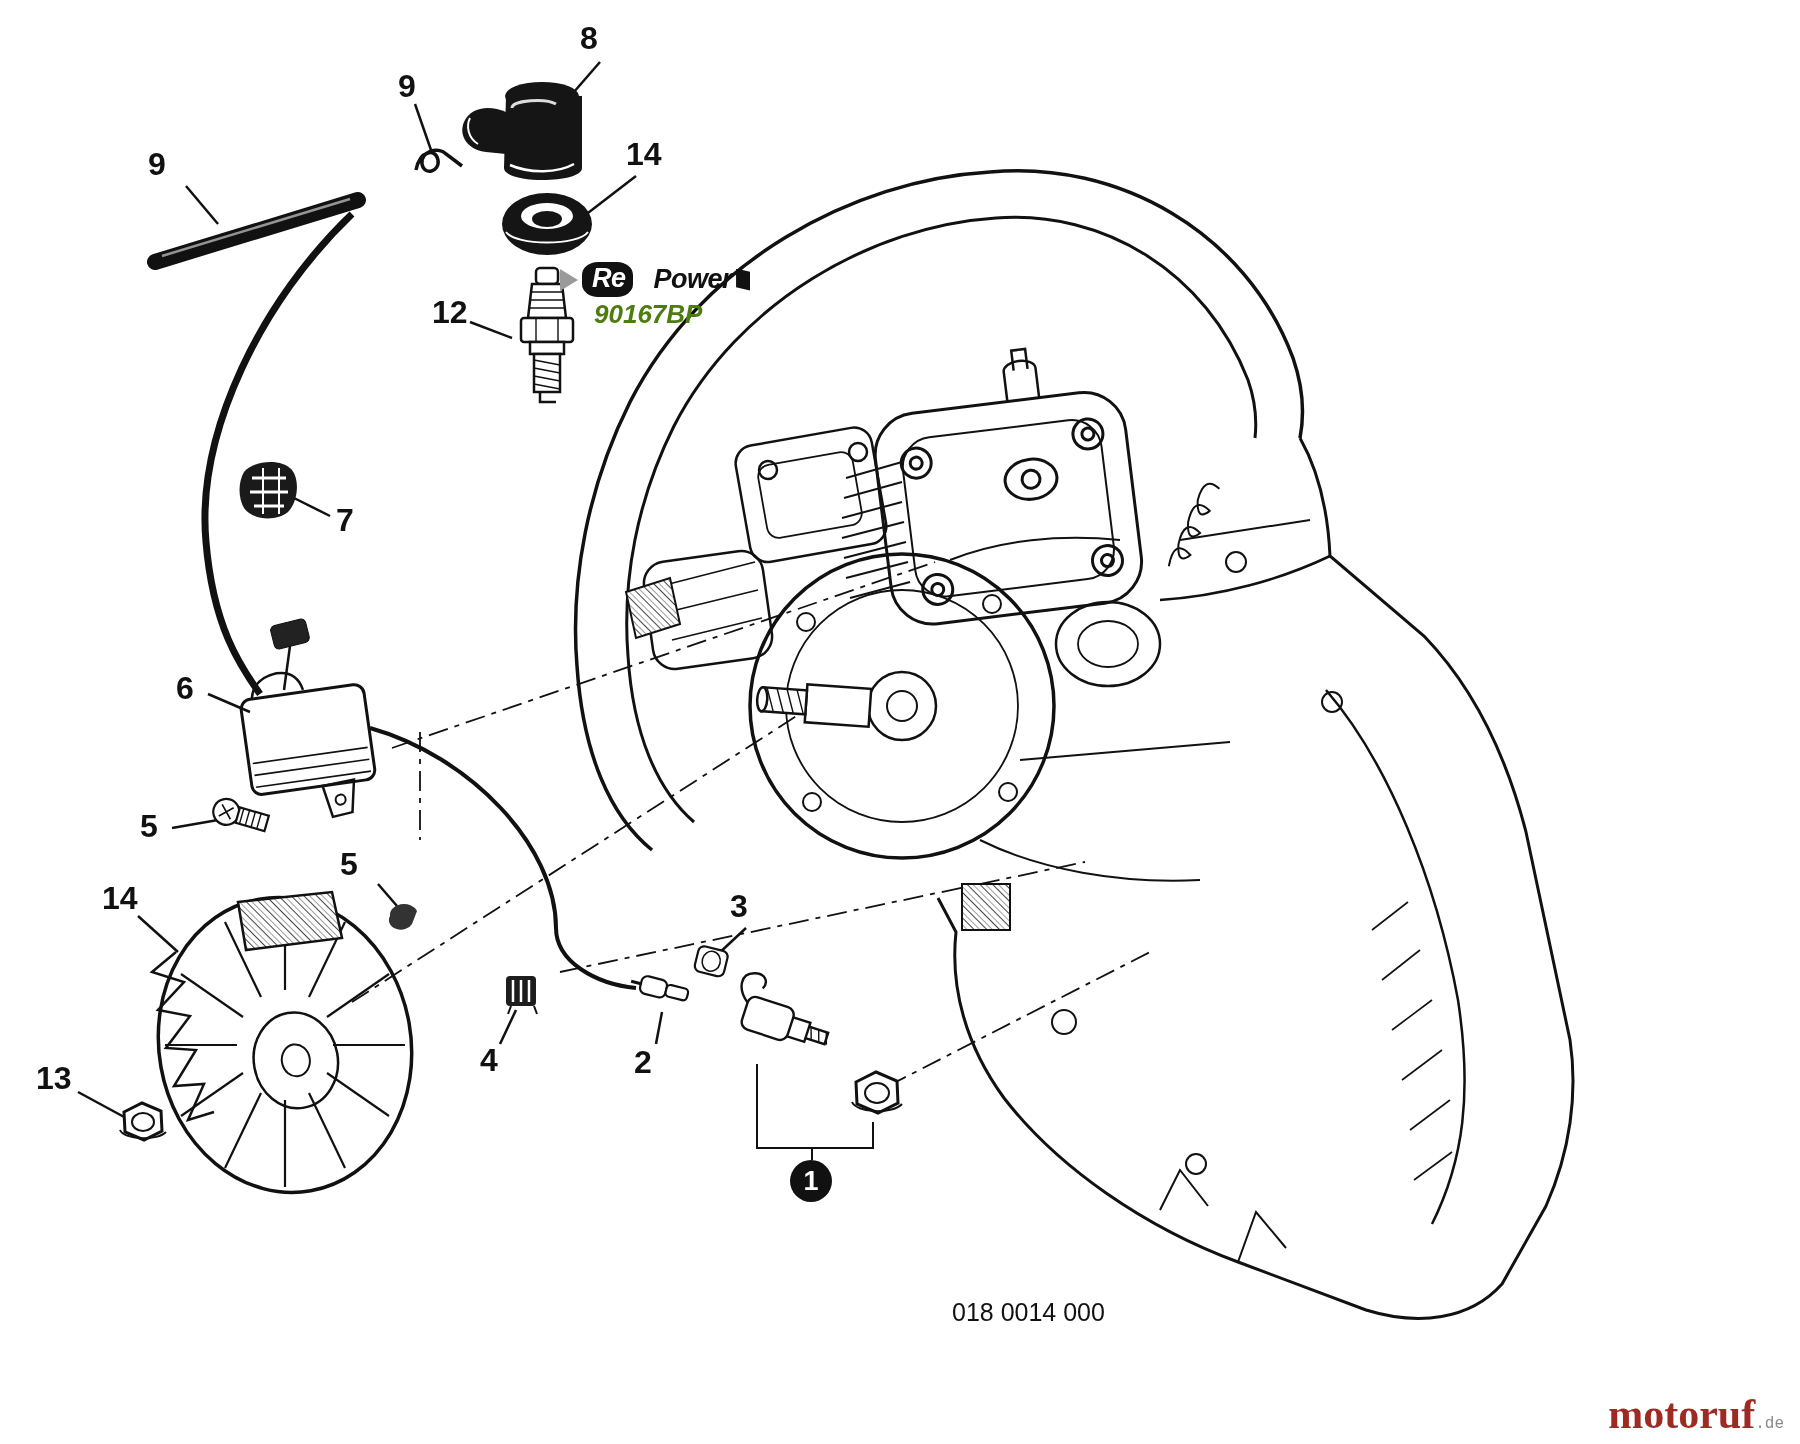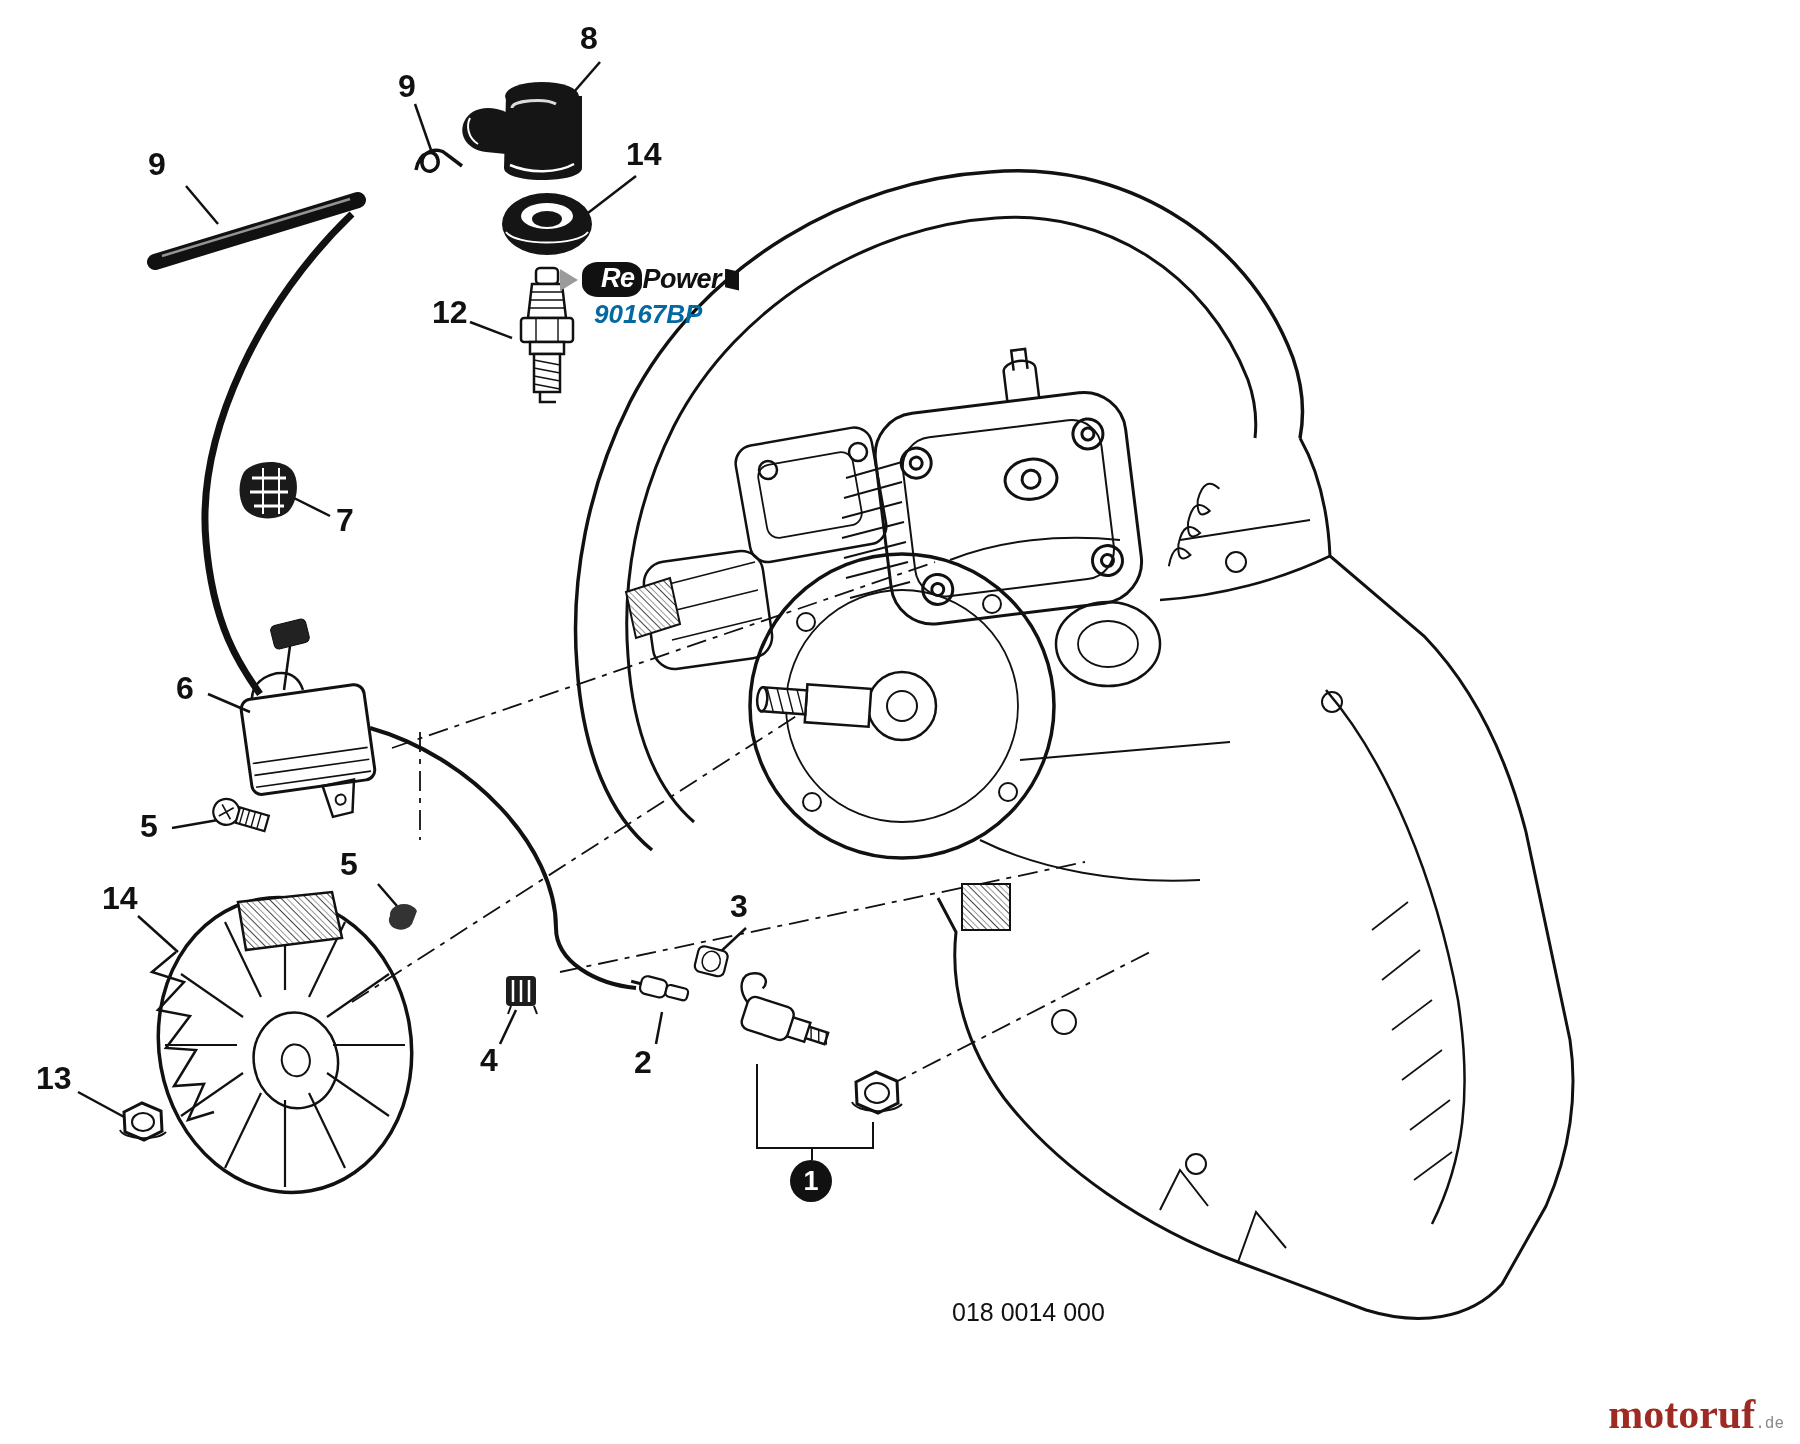--- a/index.html
+++ b/index.html
@@ -21,29 +21,29 @@
   .brand-row{display:flex;align-items:center;}
   .brand-arrow{
     width:0;height:0;border-top:11px solid transparent;border-bottom:11px solid transparent;
     border-left:18px solid #9a9a9a;margin-right:4px;
   }
   .brand-pill{
     display:inline-flex;align-items:center;font-style:italic;font-weight:bold;font-size:27px;
     letter-spacing:-0.5px;
   }
   .brand-re{
-    background:#111;color:#fff;border-radius:16px/13px;padding:1px 7px 3px 19px;margin-right:1px;
-  }
-  .brand-power{color:#111;}
+    background:#111;color:#fff;border-radius:16px/13px;padding:1px 7px 3px 10px;margin-right:1px;
+  }
+  .brand-power{color:#111;padding-left:20px;}
   .brand-flag{
     width:14px;height:22px;background:#111;margin-left:4px;
     clip-path:polygon(0 0,100% 15%,100% 100%,0 85%);
   }
   .brand-pn{
-    font-style:italic;font-weight:bold;font-size:26px;color:#0369a1;margin:2px 0 0 34px;
+    font-style:italic;font-weight:bold;font-size:26px;color:#4d7c0f;margin:2px 0 0 34px;
   }
   .footer-code{
     position:absolute;left:952px;top:1298px;font-weight:normal;font-size:25px;color:#111;
     font-family:"Liberation Sans",sans-serif;
   }
   .watermark{position:absolute;right:16px;bottom:6px;white-space:nowrap;}
   .wm-main{font-weight:bold;font-size:42px;color:#9e2b23;font-family:"Liberation Serif",serif;}
   .wm-suffix{font-size:16px;color:#8a8a8a;font-family:Liberation Mono, monospace;}
 </style>
 </head>

